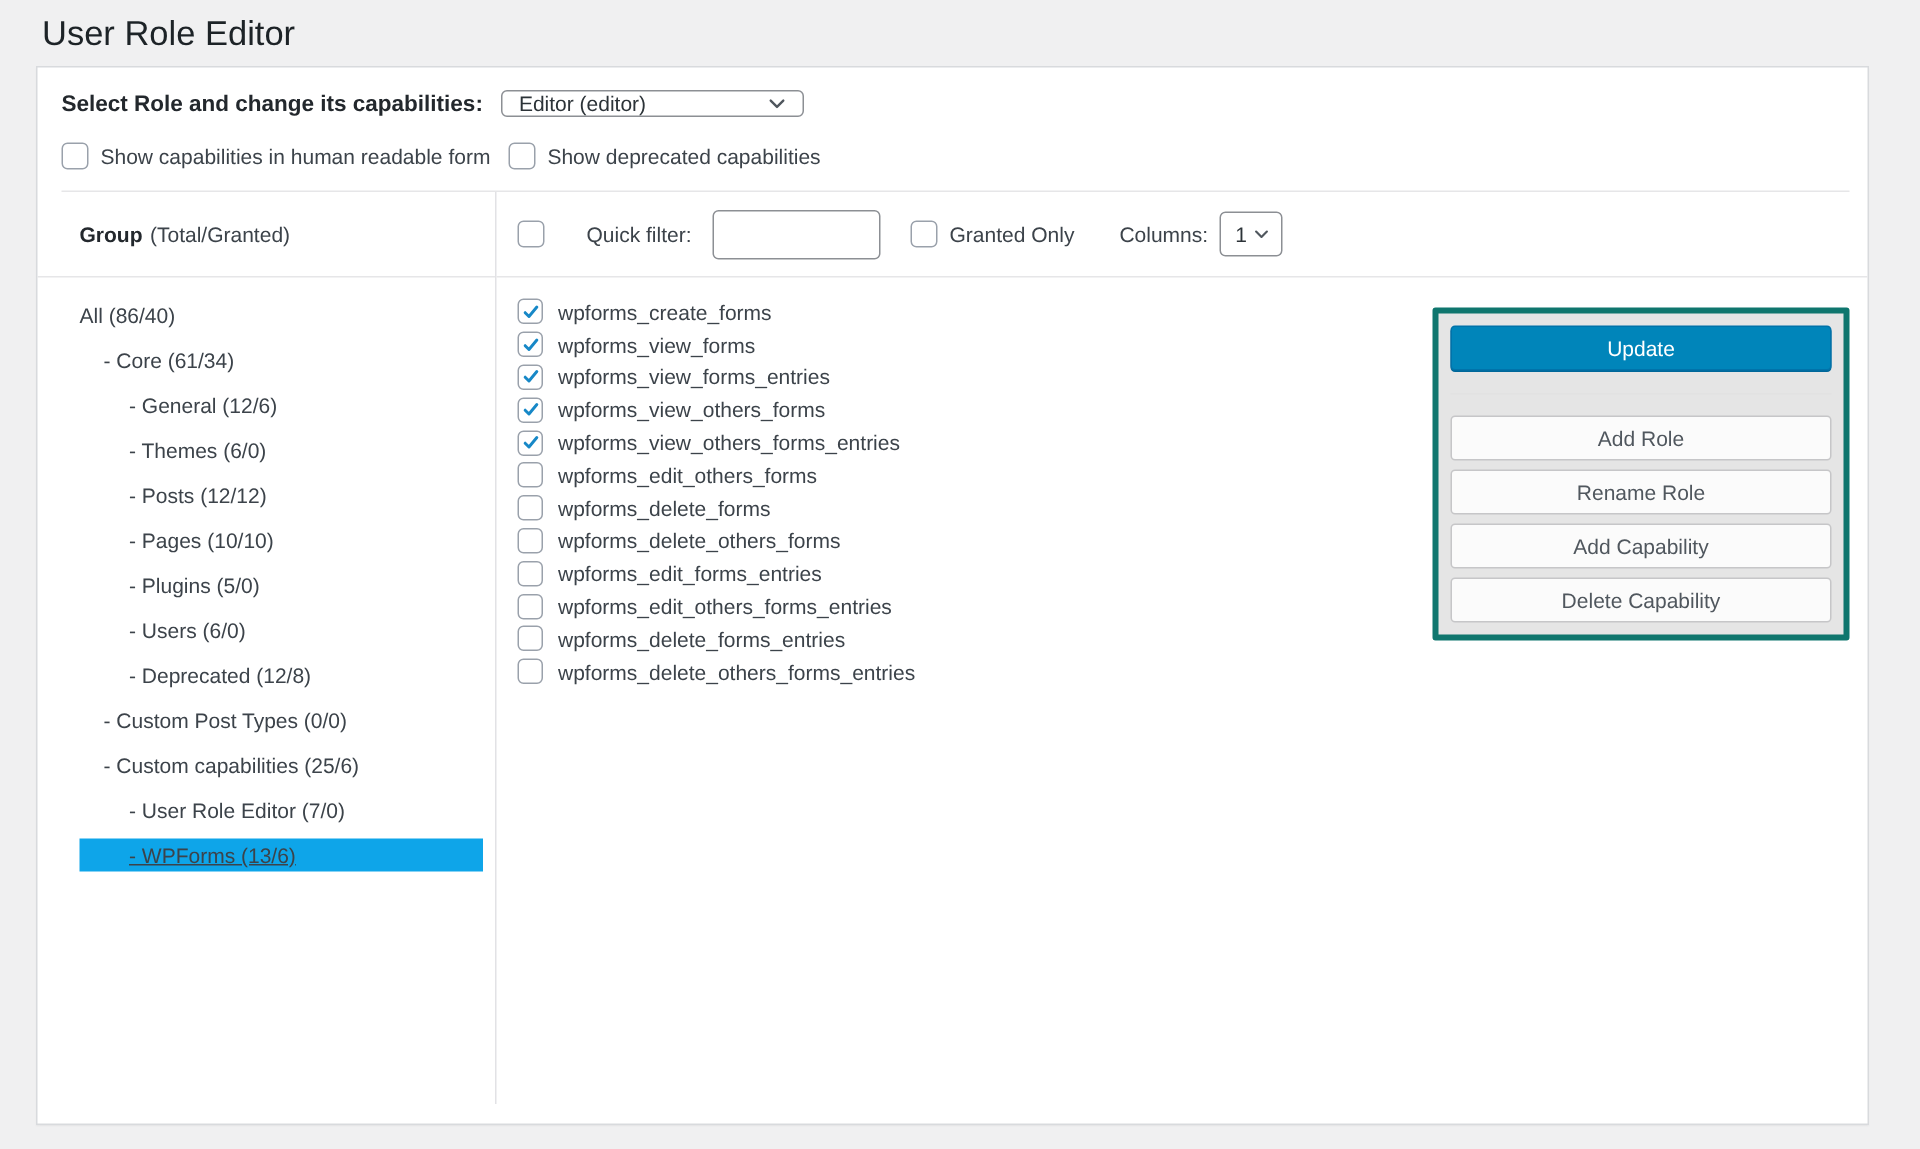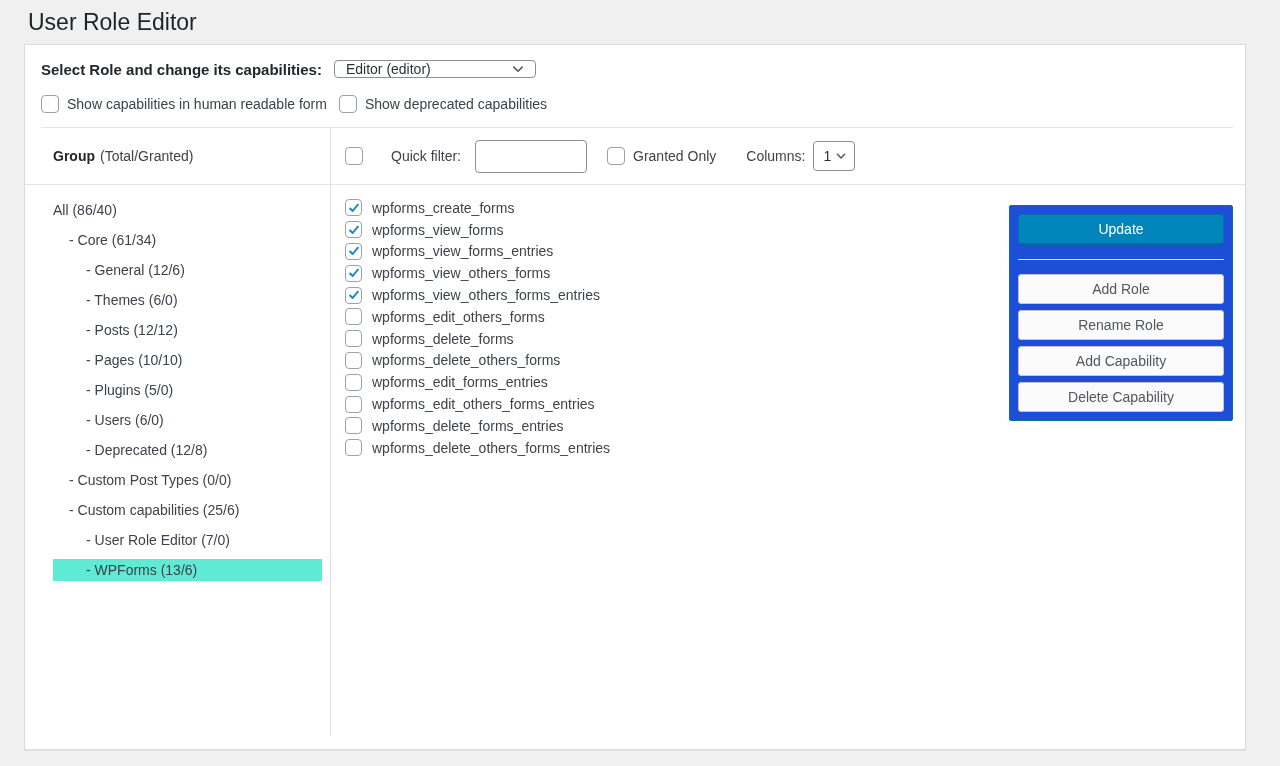--- a/index.html
+++ b/index.html
@@ -59,21 +59,21 @@
   .col-header .rest { margin-left:5px; }
   .tree { padding-top:14px; }
   .tree-item {
     height:22px; line-height:22px;
     margin:0 8px 8px 28px;
     color:#3c434a; cursor:pointer;
     white-space:nowrap;
   }
   .tree-item.lvl1 { padding-left:16px; }
   .tree-item.lvl2 { padding-left:33px; }
-  .tree-item.selected { background:#5eead4; }
+  .tree-item.selected { background:#0ea5e9;text-decoration:underline; }
   .col-right { flex:1; display:flex; flex-direction:column; }
   .filter-header {
     height:57px; border-bottom:1px solid #e6e6e8;
     display:flex; align-items:center; padding-left:14px;
   }
   .filter-header .qf-label { margin-left:28px; }
   .text-input {
     margin-left:14px; width:112px; height:33px;
     border:1px solid #8c8f94; border-radius:4px;
     background:#fff; padding:0 8px; font-size:14px;
@@ -82,22 +82,22 @@
   .filter-header .granted-cb { margin-left:20px; }
   .filter-header .granted-label { margin-left:8px; }
   .filter-header .cols-label { margin-left:30px; }
   .columns-select { width:42px; height:30px; padding:0 7px 0 9px; margin-left:8px; font-size:14px; }
   .right-body { flex:1; display:flex; align-items:flex-start; }
   .caps-list { flex:1; padding:12px 0 0 14px; }
   .cap-row { display:flex; align-items:center; height:21.8px; }
   .cap-row .cap-label { margin-left:10px; color:#3c434a; }
   
   .actions-panel {
-    width:224px; margin:20px 12px 0 0; padding:8px;
-    background:#1d4ed8; border:1px solid #0f766e; border-radius:2px;
+    width:278px; margin:20px 12px 0 0; padding:8px;
+    background:#e5e5e5; border:4px solid #0f766e; border-radius:2px;
   }
   .btn {
     display:block; width:100%; height:30px;
     border-radius:3px; font-size:14px; font-family:inherit; cursor:pointer;
   }
   .btn-primary {
     background:#0085ba; border:1px solid #0073aa; color:#fff;
     box-shadow:0 1px 0 #006799;
   }
   .panel-divider { border:0; border-top:1px solid #e2e2e2; margin:15px 0 14px 0; }

